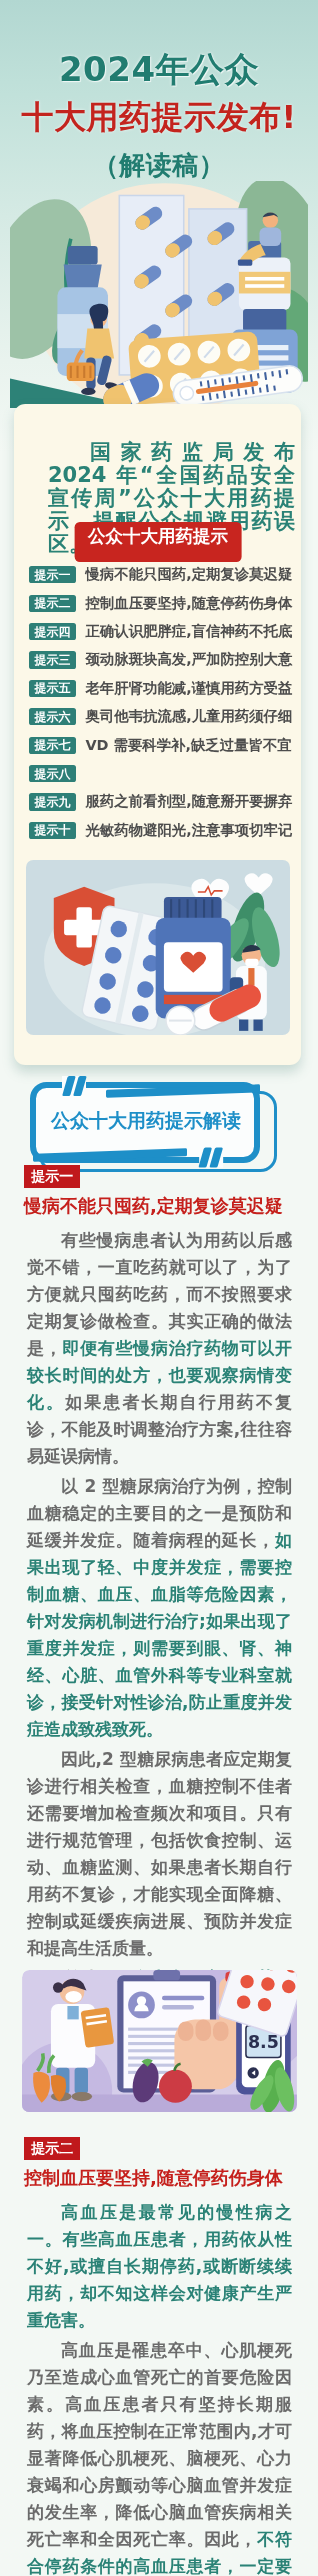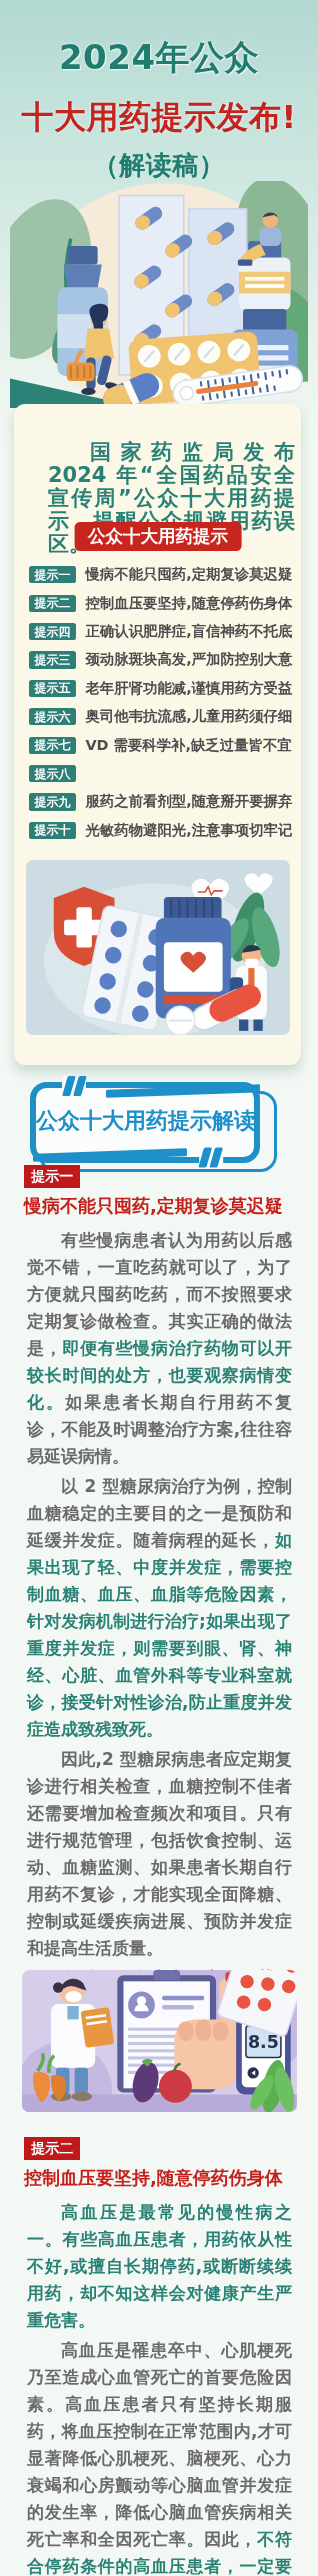--- a/index.html
+++ b/index.html
@@ -1,49 +1,49 @@
 <!DOCTYPE html>
 <html style="font-size:8.2px"><head>
 <meta charset="utf-8">
 <style>
   html,body{margin:0;padding:0;}
   body{font-family:"DejaVu Sans","Liberation Sans",sans-serif;}
   .poster{position:relative;width:318px;height:3145px;overflow:hidden;
     background:linear-gradient(180deg,#b2d7d1 0,#bfe0d9 82px,#d5eae4 216px,#e9f3ee 361px,#f3f8f4 453px,#f3f8f4 100%);}
   
   .hero-t{position:absolute;left:0;width:100%;text-align:center;font-weight:900;letter-spacing:0.5px;}
-  .hero-t1{top:35px;font-size:34px;color:#217c70;text-shadow:0 0 3.1px rgba(255,255,255,.85),1px 1px 0 rgba(255,255,255,.6);}
+  .hero-t1{top:47px;font-size:34px;color:#217c70;text-shadow:0 0 3.1px rgba(255,255,255,.85),1px 1px 0 rgba(255,255,255,.6);}
   .hero-t2{top:96px;font-size:32px;color:#c3241e;text-shadow:0 0 3.1px rgba(255,255,255,.7);}
   .hero-t3{top:148px;font-size:26px;color:#217c70;}
   .hero-illo{position:absolute;top:181px;left:10.3px;}
   
   .card{position:absolute;top:404px;left:14.4px;width:287px;height:661px;background:#fcf8e8;
     border-radius:11.3px;box-shadow:0 6.2px 11.3px rgba(90,140,130,.28);}
   .intro{position:absolute;top:24px;left:20.6px;width:247px;margin:13px;font-size:21px;line-height:23px;
     color:#2a8276;font-weight:700;text-indent:2em;text-align:justify;}
-  .banner{position:absolute;top:118px;left:50%;transform:translateX(-50%);height:29px;line-height:29px;
+  .banner{position:absolute;top:118px;left:50%;transform:translateX(-50%);height:40px;line-height:29px;
     background:#c8251f;color:#fff;font-size:17.5px;font-weight:900;padding:0 13.4px;border-radius:5.2px;white-space:nowrap;}
   .tips{position:absolute;top:161px;left:14.4px;right:9.3px;}
   .tip-row{display:flex;align-items:center;height:19.6px;margin-bottom:8.8px;}
   .tip-label{flex:0 0 auto;background:#2e7f77;color:#fff;font-size:12px;font-weight:800;
     padding:2.6px 5.7px;border-radius:2.6px;margin-right:9.3px;line-height:1;}
   .tip-text{font-size:14.4px;font-weight:700;color:#4d4d4d;white-space:nowrap;letter-spacing:0;}
   .card-illo{position:absolute;top:456px;left:11.3px;}
   
   .bubble{position:absolute;top:1082px;left:30px;width:245px;height:89px;}
   .bubble .frame2{position:absolute;top:9.3px;left:9.3px;width:232px;height:75px;border:3.6px solid #1e8fc8;border-radius:16.5px;}
   .bubble .frame{position:absolute;top:0;left:0;width:218px;height:69px;border:6.7px solid #1e8fc8;border-radius:16.5px;background:#fbfdfd;}
   .bubble .bar-t{position:absolute;top:5.2px;left:76px;width:154px;height:7.7px;background:#1e8fc8;transform:skewY(-2deg);border-radius:1.5px;}
   .bubble .bar-b{position:absolute;top:69px;left:3.1px;width:154px;height:7.7px;background:#1e8fc8;transform:skewY(-2deg);border-radius:1.5px;}
   .qm{position:absolute;display:flex;gap:3.6px;background:#fbfdfd;padding:0 2.6px;}
   .qm i{display:block;width:7.7px;height:19.6px;background:#1e8fc8;transform:skewX(-16deg);border-radius:1.5px;}
   .qm-tl{top:-6.2px;left:32px;}
   .qm-br{top:66px;left:169px;transform:rotate(180deg);}
   .bubble-text{position:absolute;top:0;left:3.1px;width:226px;height:78px;display:flex;align-items:center;justify-content:center;
-    font-size:22px;font-weight:900;color:#1e8fc8;white-space:nowrap;}
+    font-size:19px;font-weight:900;color:#1e8fc8;white-space:nowrap;}
   
   .section{position:absolute;left:24px;width:271px;}
   .sec-tag{display:inline-block;background:#c0191c;color:#fff;font-size:14px;font-weight:800;padding:2.6px 7.2px;line-height:1.25;}
   .sec-heading{margin-top:6.2px;font-size:18px;font-weight:900;color:#c5201c;white-space:nowrap;letter-spacing:0;}
   .sec-body{margin-top:9.3px;}
   .para{margin:3px;font-size:17px;line-height:27px;color:#6b6b6b;font-weight:600;text-align:justify;text-indent:2em;}
   .para .hl{color:#2a8276;font-weight:900;}
   .illo{position:absolute;border-radius:7.2px;overflow:hidden;}
   .illo-glucose{top:1970px;left:21.6px;}
 </style>

